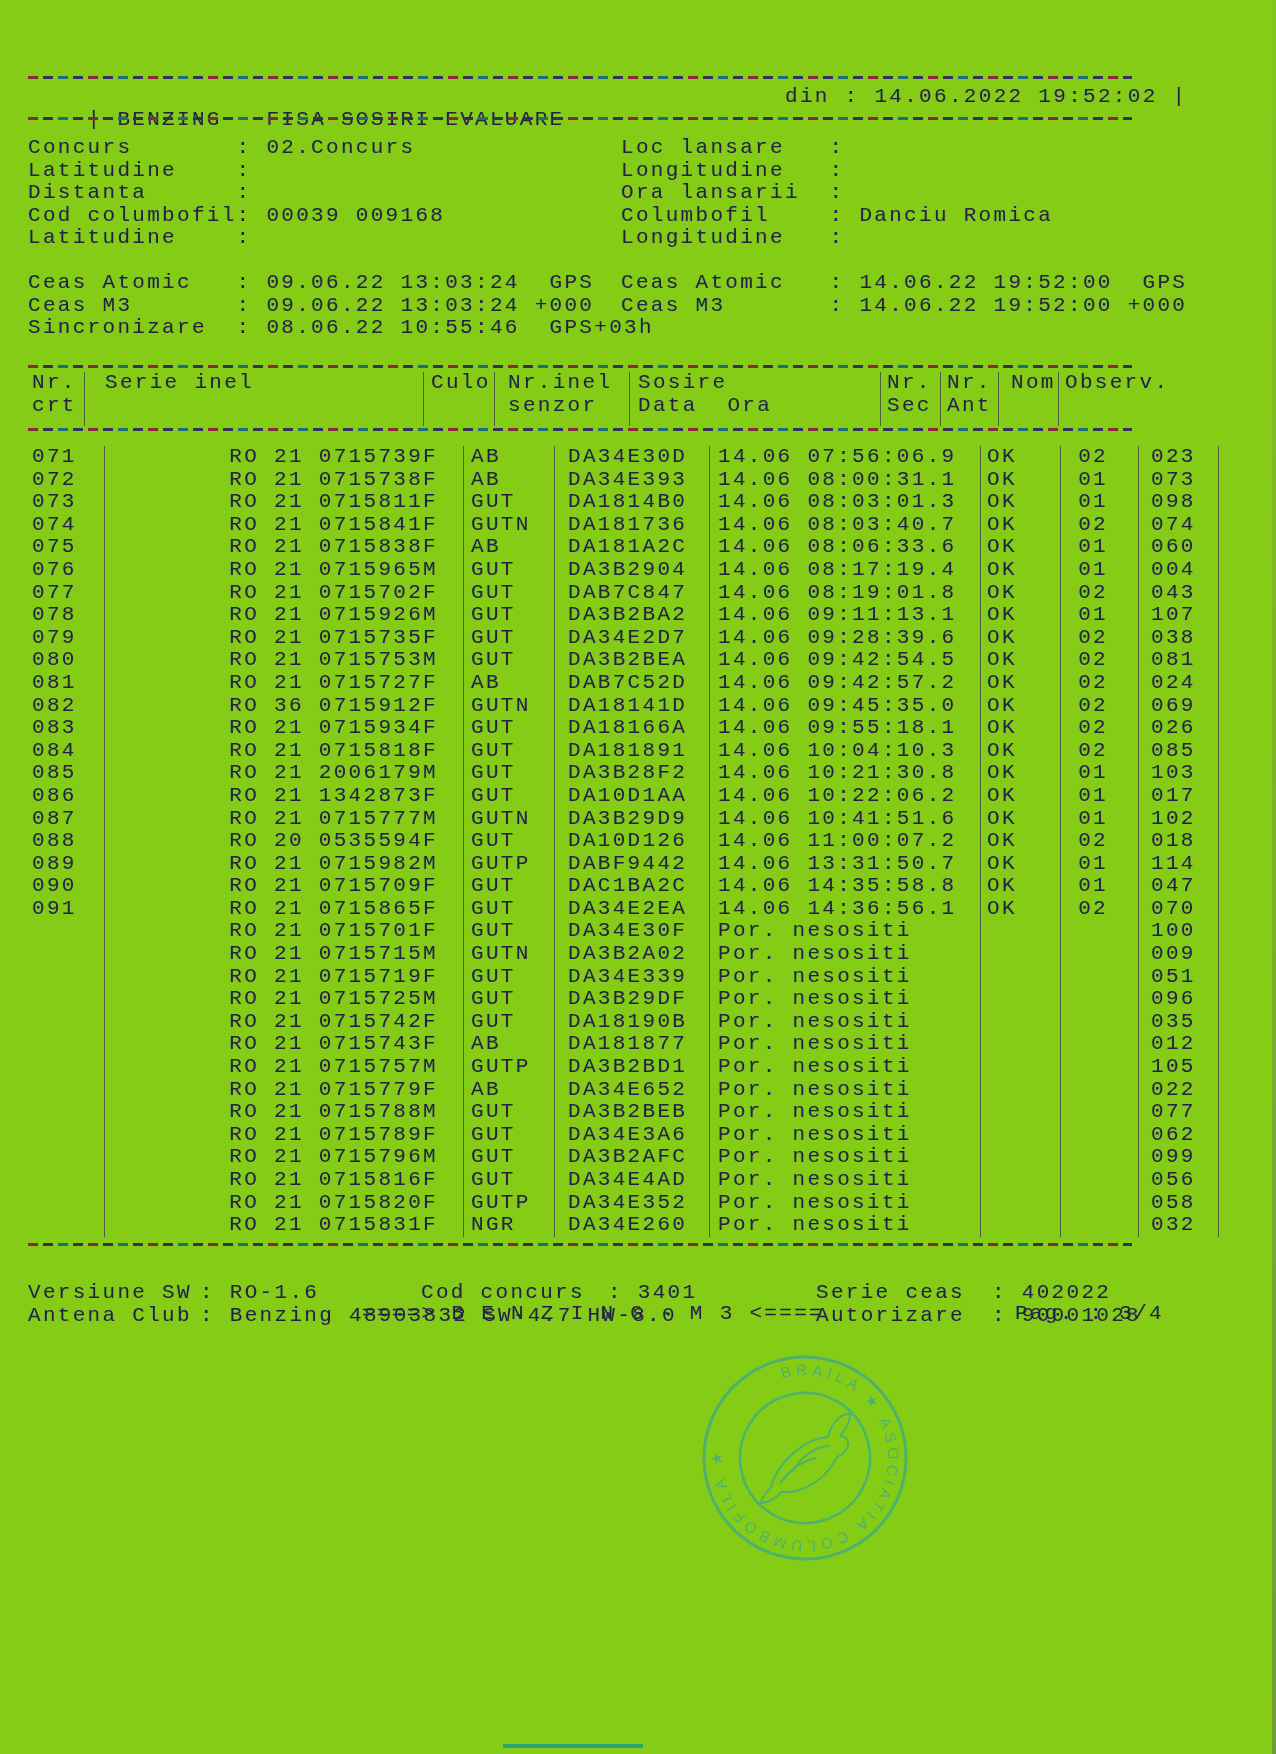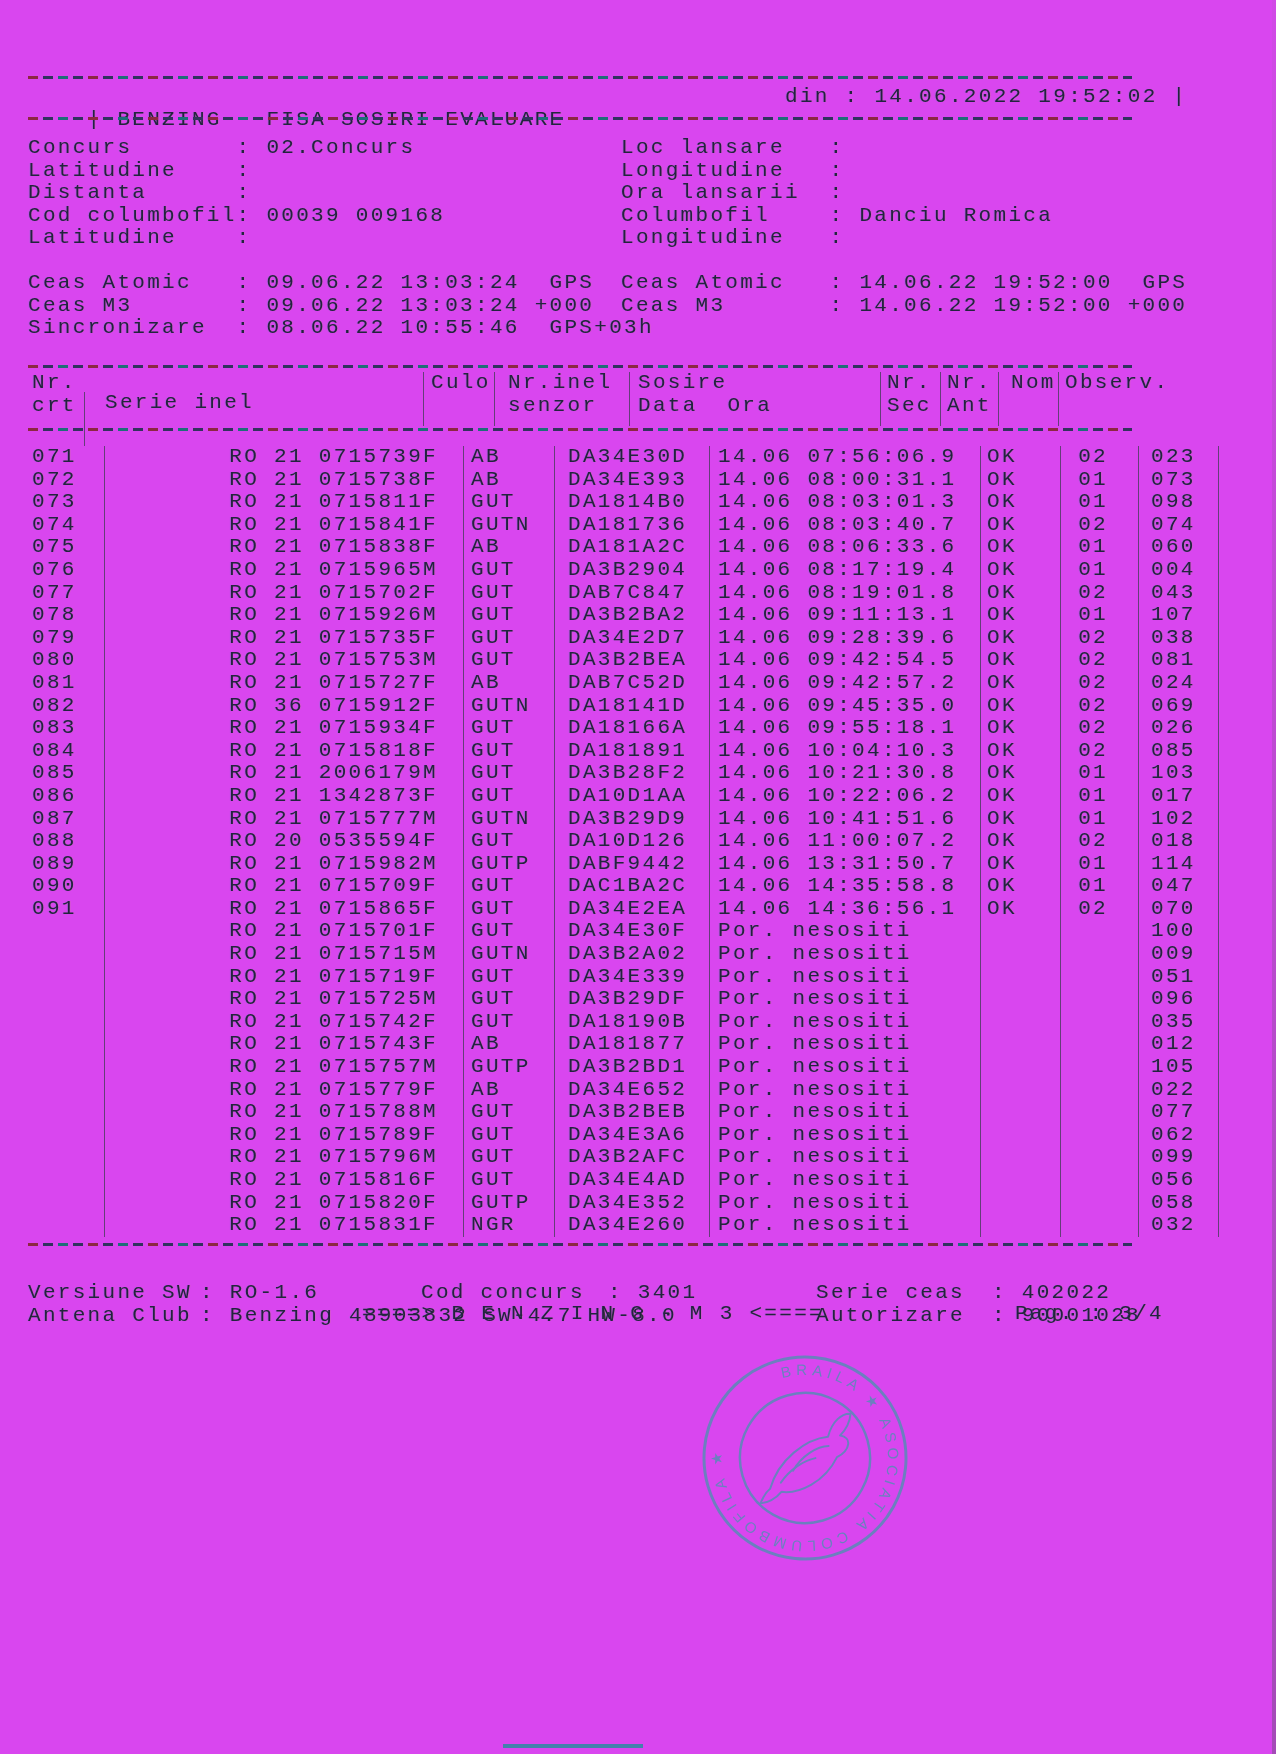--- a/index.html
+++ b/index.html
@@ -1,19 +1,19 @@
 <!DOCTYPE html>
 <html><head>
 <meta charset="utf-8">
 <style>
   html,body{margin:0;padding:0;background:#9a9a9a;}
   .page{
     position:relative;
     width:1276px;height:1754px;
-    background:#d946ef;
+    background:#84cc16;
     font-family:"Liberation Mono","DejaVu Sans Mono",monospace;
     font-size:21px;
     letter-spacing:2.3px;
     line-height:22.6px;
     color:#23233f;
     overflow:hidden;
   }
   .page span,.page div{white-space:pre;}
   .txt{text-shadow:1px 0 0 rgba(190,170,60,.15),-1px 0 0 rgba(50,165,185,.18);}
 
@@ -51,21 +51,21 @@
   .c-nr{width:56px;padding-left:4px;}
   .c-serie{width:339px;text-align:right;padding-right:5px;}
   .c-culo{width:71px;padding-left:7px;}
   .c-senzor{width:135px;padding-left:13px;}
   .c-sosire{width:251px;padding-left:8px;}
   .c-sec{width:60px;padding-left:6px;}
   .c-ant{width:58px;text-align:right;padding-right:10px;}
   .c-nom{width:60px;padding-left:12px;}
   .c-observ{width:72px;padding-left:6px;}
   .thead .c{height:54px;}
-  .thead .c-serie{text-align:left;padding-left:20px;margin-top:20px;}
+  .thead .c-serie{text-align:left;padding-left:20px;}
   .thead .c-ant{text-align:left;padding-left:6px;}
   .hline{height:22.6px;}
 
   
   .fline{position:absolute;left:0;width:1276px;height:23px;}
   .f1{top:1258px}.f2{top:1280.5px}.f3{top:1303px}
   .fitem{position:absolute;top:0;margin-top:24px;}
   .f-a{left:28px}.f-b{left:421px}.f-c{left:816px}
   .lw-a{display:inline-block;width:172px;}
   .lw-b{display:inline-block;width:187px;}

